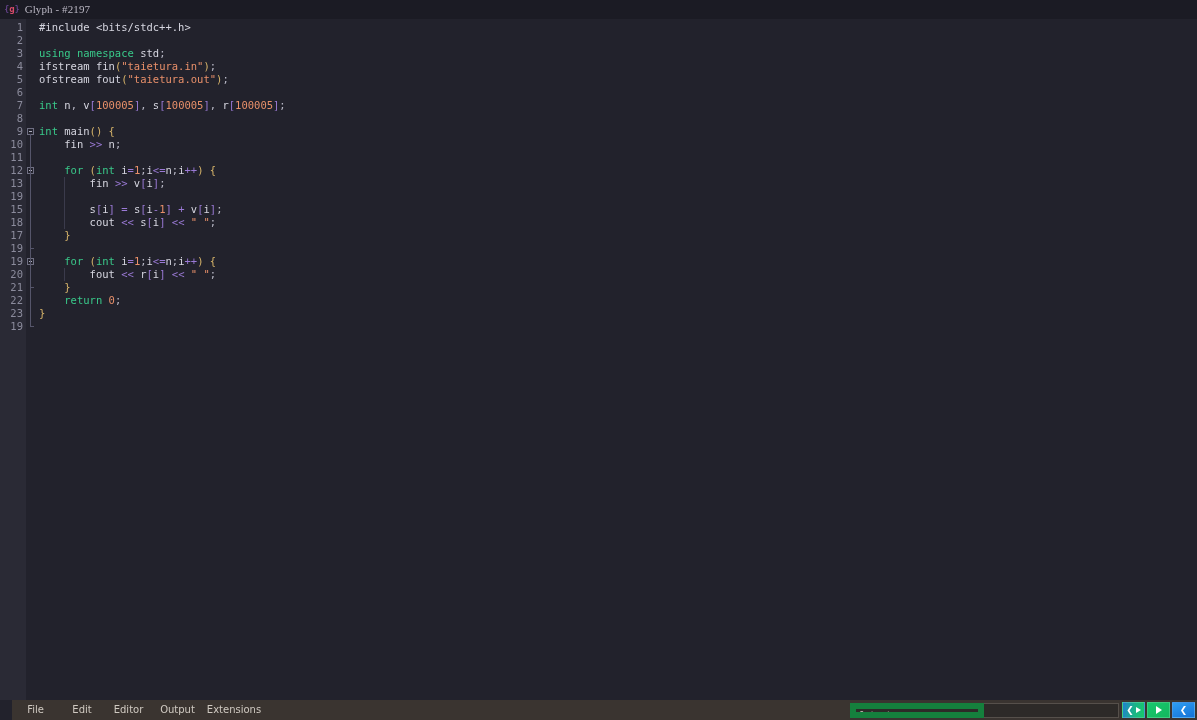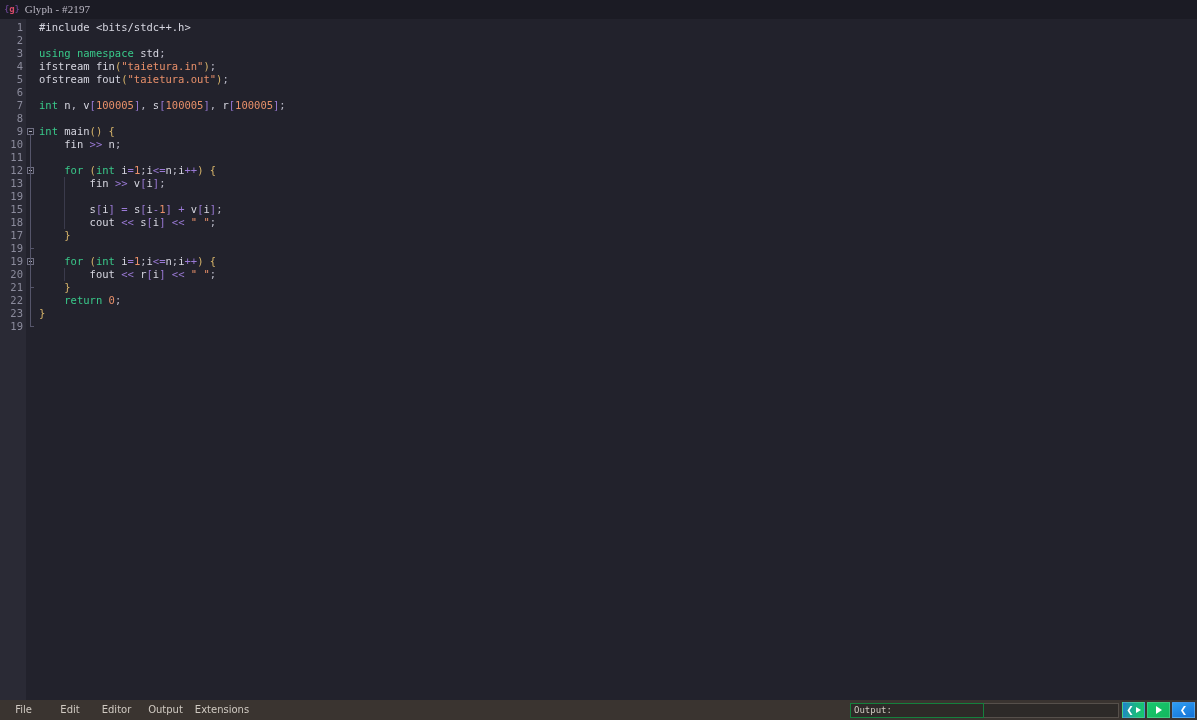--- a/index.html
+++ b/index.html
@@ -179,20 +179,21 @@
   
   .bottombar {
     height: 16px;
     min-height: 20px;
     background: #3a3430;
     display: flex;
     align-items: flex-end;
     box-sizing: border-box;
     user-select: none;
     position: relative;
+    margin-left: 12px;
   }
   .menu-items {
     display: flex;
     align-items: center;
     height: 100%;
   }
   .menu-item {
     color: #cfc9c1;
     font-size: 10px;
     font-family: "DejaVu Sans", sans-serif;
@@ -212,21 +213,21 @@
     right: 0;
     top: 0;
     height: 20px;
     display: flex;
     align-items: center;
   }
   .out-field {
     width: 134px;
     height: 15px;
     background: #2d2a28;
-    border: 1px solid #15803d;
+    border: 6px solid #15803d;
     box-sizing: border-box;
     color: #cfc9c1;
     font-family: "DejaVu Sans Mono", monospace;
     font-size: 9px;
     line-height: 13px;
     padding-left: 3px;
     overflow: hidden;
     white-space: nowrap;
   }
   .out-field2 {

